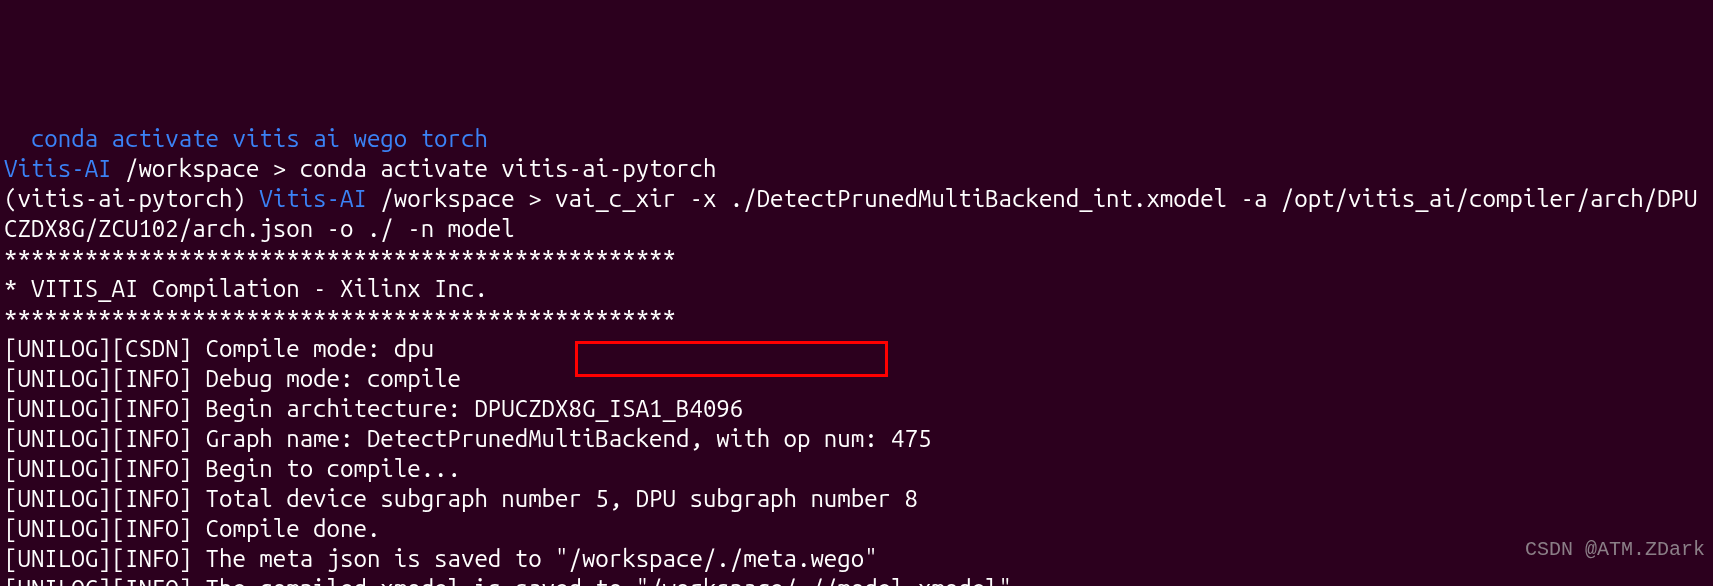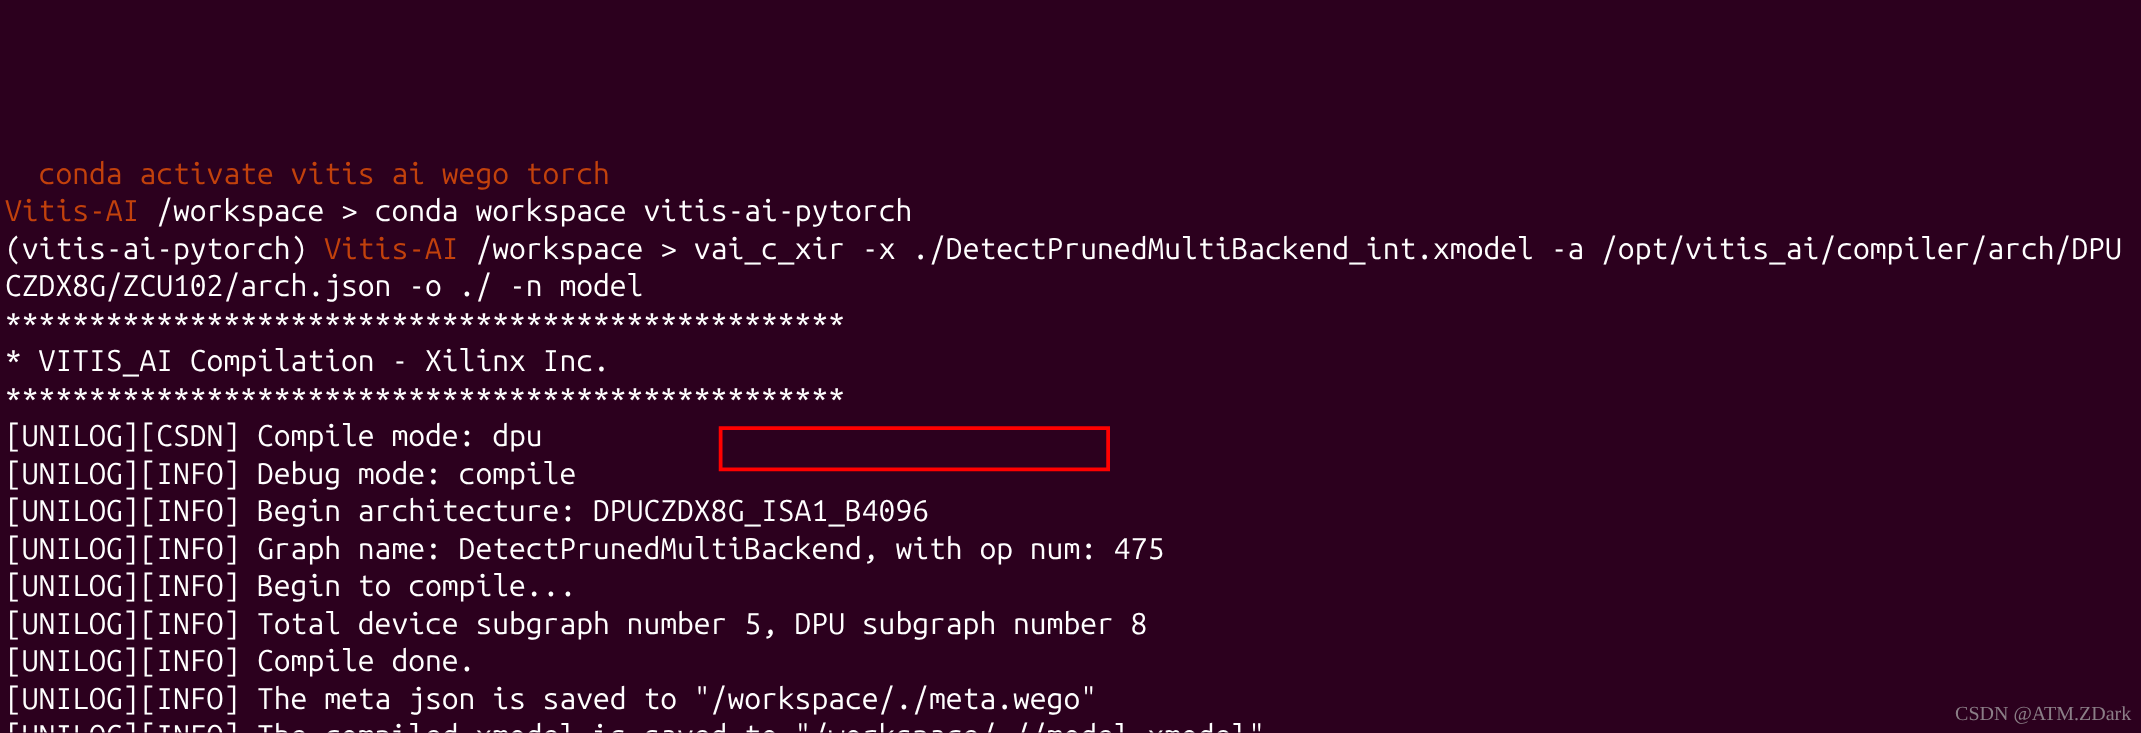--- a/index.html
+++ b/index.html
@@ -14,50 +14,50 @@
       font-size: 24px;
       line-height: 1.25;
       padding: 4px;
       white-space: pre-wrap;
       word-break: break-all;
       width: 1713px;
       height: 586px;
       overflow: hidden;
       position: relative;
     }
-    .red { color: #c2410c; }
+    .red { color: #3b82f6; }
     .highlight-box {
       position: absolute;
       border: 3px solid #ff0000;
       pointer-events: none;
     }
     .watermark1 {
       position: absolute;
       right: 40px;
       top: 476px;
       color: rgba(220, 80, 40, 0.6);
       font-size: 18px;
       font-family: Arial, sans-serif;
     }
     .watermark2 {
       position: absolute;
       right: 8px;
-      bottom: 4px;
+      bottom: 24px;
       color: rgba(180, 180, 180, 0.7);
-      font-size: 16px;
-      font-family: Liberation Serif, serif;
+      font-size: 20px;
+      font-family: Liberation Mono, monospace;
     }
   </style>
 </head>
 <body>
 
 
 
 <div><span class="red">  conda activate vitis ai wego torch</span>
-<span class="red">Vitis-AI</span><span> /workspace &gt; </span><span>conda workspace vitis-ai-pytorch</span>
+<span class="red">Vitis-AI</span><span> /workspace &gt; </span><span>conda activate vitis-ai-pytorch</span>
 <span>(vitis-ai-pytorch) </span><span class="red">Vitis-AI</span><span> /workspace &gt; </span><span>vai_c_xir -x ./DetectPrunedMultiBackend_int.xmodel -a /opt/vitis_ai/compiler/arch/DPUCZDX8G/ZCU102/arch.json -o ./ -n model</span>
 <span>**************************************************</span>
 <span>* VITIS_AI Compilation - Xilinx Inc.</span>
 <span>**************************************************</span>
 <span>[UNILOG][CSDN] Compile mode: dpu</span>
 <span>[UNILOG][INFO] Debug mode: compile</span>
 <span>[UNILOG][INFO] Begin architecture: DPUCZDX8G_ISA1_B4096</span>
 <span>[UNILOG][INFO] Graph name: DetectPrunedMultiBackend, with op num: 475</span>
 <span>[UNILOG][INFO] Begin to compile...</span>
 <span>[UNILOG][INFO] Total device subgraph number 5,</span><span> DPU subgraph number 8</span>

